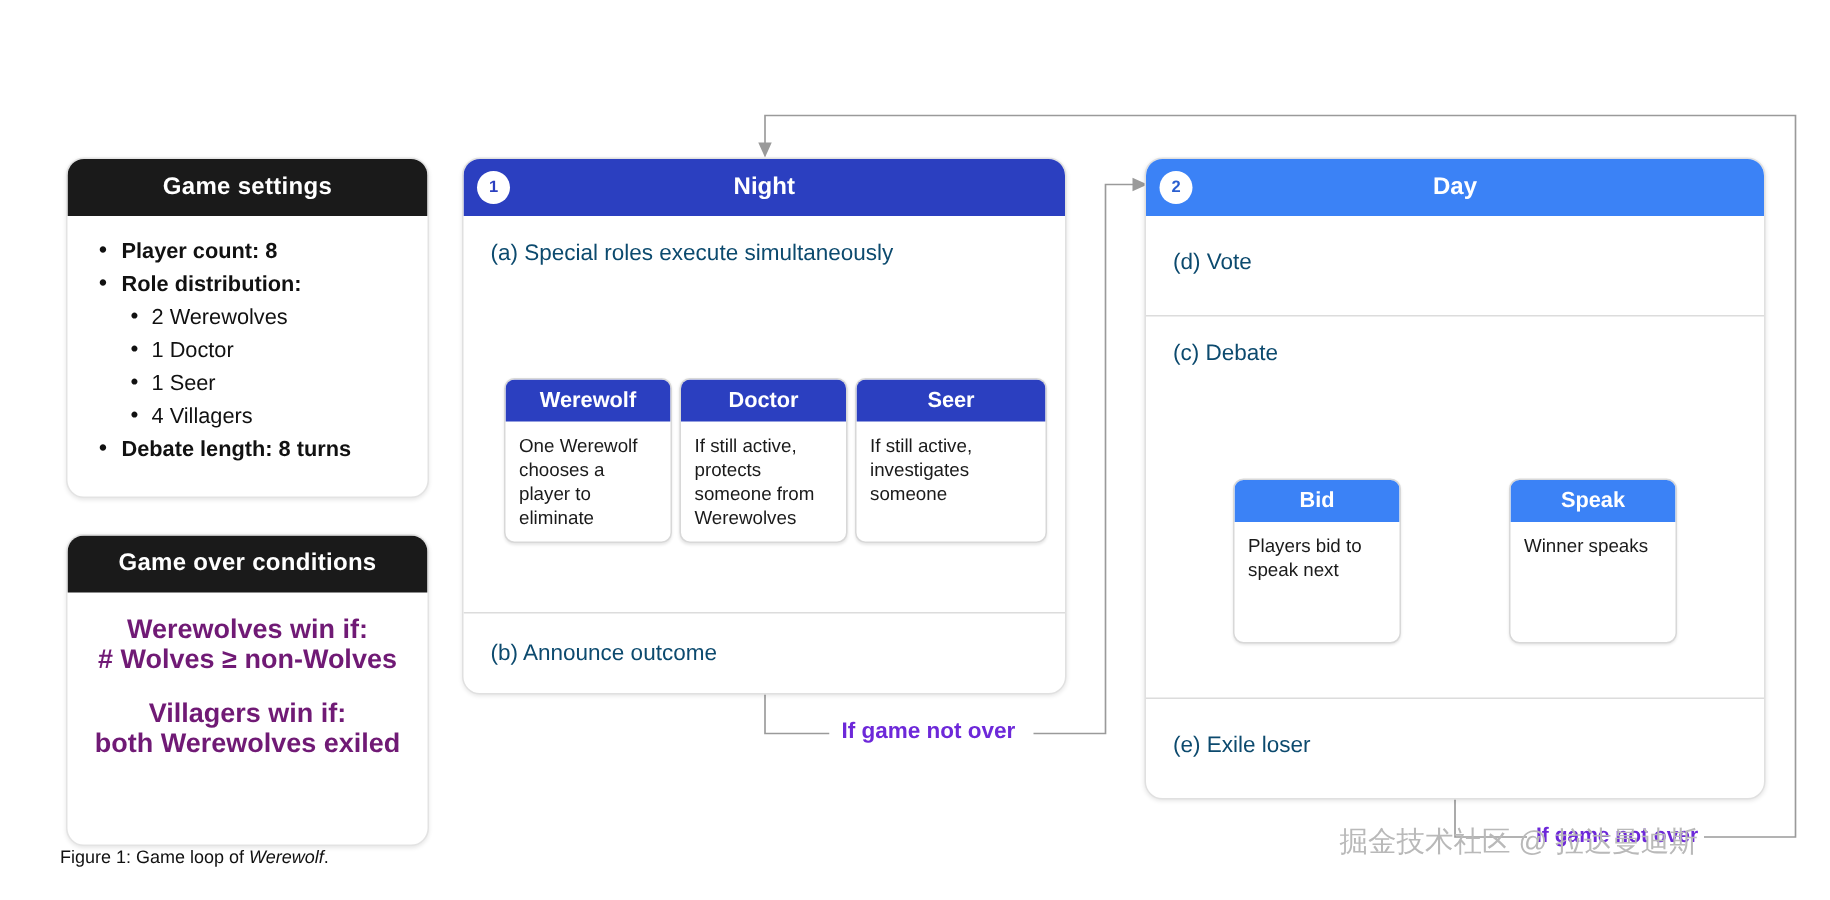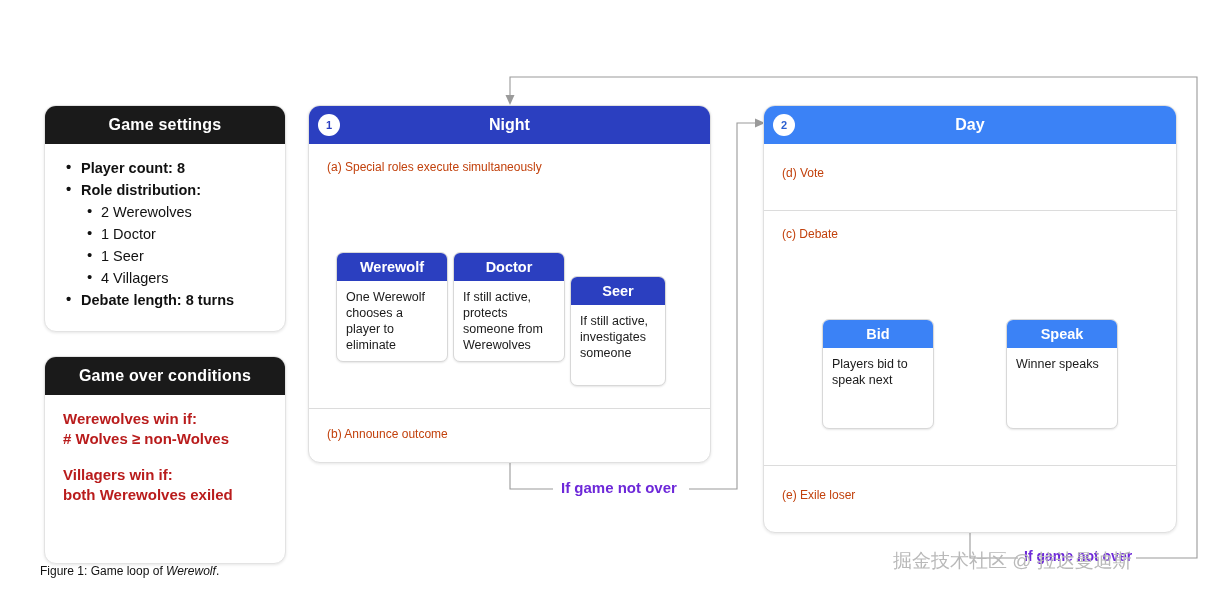--- a/index.html
+++ b/index.html
@@ -49,21 +49,21 @@
     content: "•";
     position: absolute; left: 3px; top: -1px;
     font-size: 15px; color: #111111;
   }
   .bullet-list .sub {
     padding-left: 38px;
     font-weight: 400;
   }
   .bullet-list .sub::before { left: 24px; }
 
-  .go-block { font-size: 15px; color: #b91c1c; line-height: 20px; }
+  .go-block { font-size: 18px; color: #701a75; line-height: 20px; text-align: center; }
   .go-block .go-title { font-weight: 700; }
   .go-block .go-text  { font-weight: 700; }
   .go-gap { height: 16px; }
 
   
   .phase {
     position: absolute;
     background: #ffffff;
     border: 1px solid #e0e0e0;
     border-radius: 12px;
@@ -80,21 +80,21 @@
     position: absolute; left: 9px; top: 50%;
     transform: translateY(-50%);
     width: 22px; height: 22px; border-radius: 50%;
     background: #ffffff;
     display: flex; align-items: center; justify-content: center;
     font-size: 11px; font-weight: 600;
   }
   .sec { position: relative; }
   .sec + .sec { border-top: 1px solid #dcdcdc; }
   .sec-label {
-    font-size: 12px; color: #c2410c; font-weight: 500;
+    font-size: 15px; color: #0c4a6e; font-weight: 500;
     padding: 16px 18px 0 18px;
   }
   .sec-label .tag { font-weight: 400; }
 
   
   .mini {
     position: absolute;
     background: #ffffff;
     border: 1px solid #d8d8d8;
     border-radius: 7px;
@@ -211,21 +211,21 @@
       <div class="mini" style="left:27px; top:108px; width:112px; height:110px;">
         <div class="mini-head" style="background:#2b3fc0;">Werewolf</div>
         <div class="mini-body">One Werewolf chooses a player to eliminate</div>
       </div>
 
       <div class="mini" style="left:144px; top:108px; width:112px; height:110px;">
         <div class="mini-head" style="background:#2b3fc0;">Doctor</div>
         <div class="mini-body">If still active, protects someone from Werewolves</div>
       </div>
 
-      <div class="mini" style="left:261px; top:108px; width:96px; height:110px;margin-top:24px;">
+      <div class="mini" style="left:261px; top:108px; width:128px; height:110px;">
         <div class="mini-head" style="background:#2b3fc0;">Seer</div>
         <div class="mini-body">If still active, investigates someone</div>
       </div>
     </div>
 
     <div class="sec" style="height:50px;">
       <div class="sec-label" style="padding-top:18px;">
         <span class="tag">(b)</span>
         <span>Announce outcome</span>
       </div>

